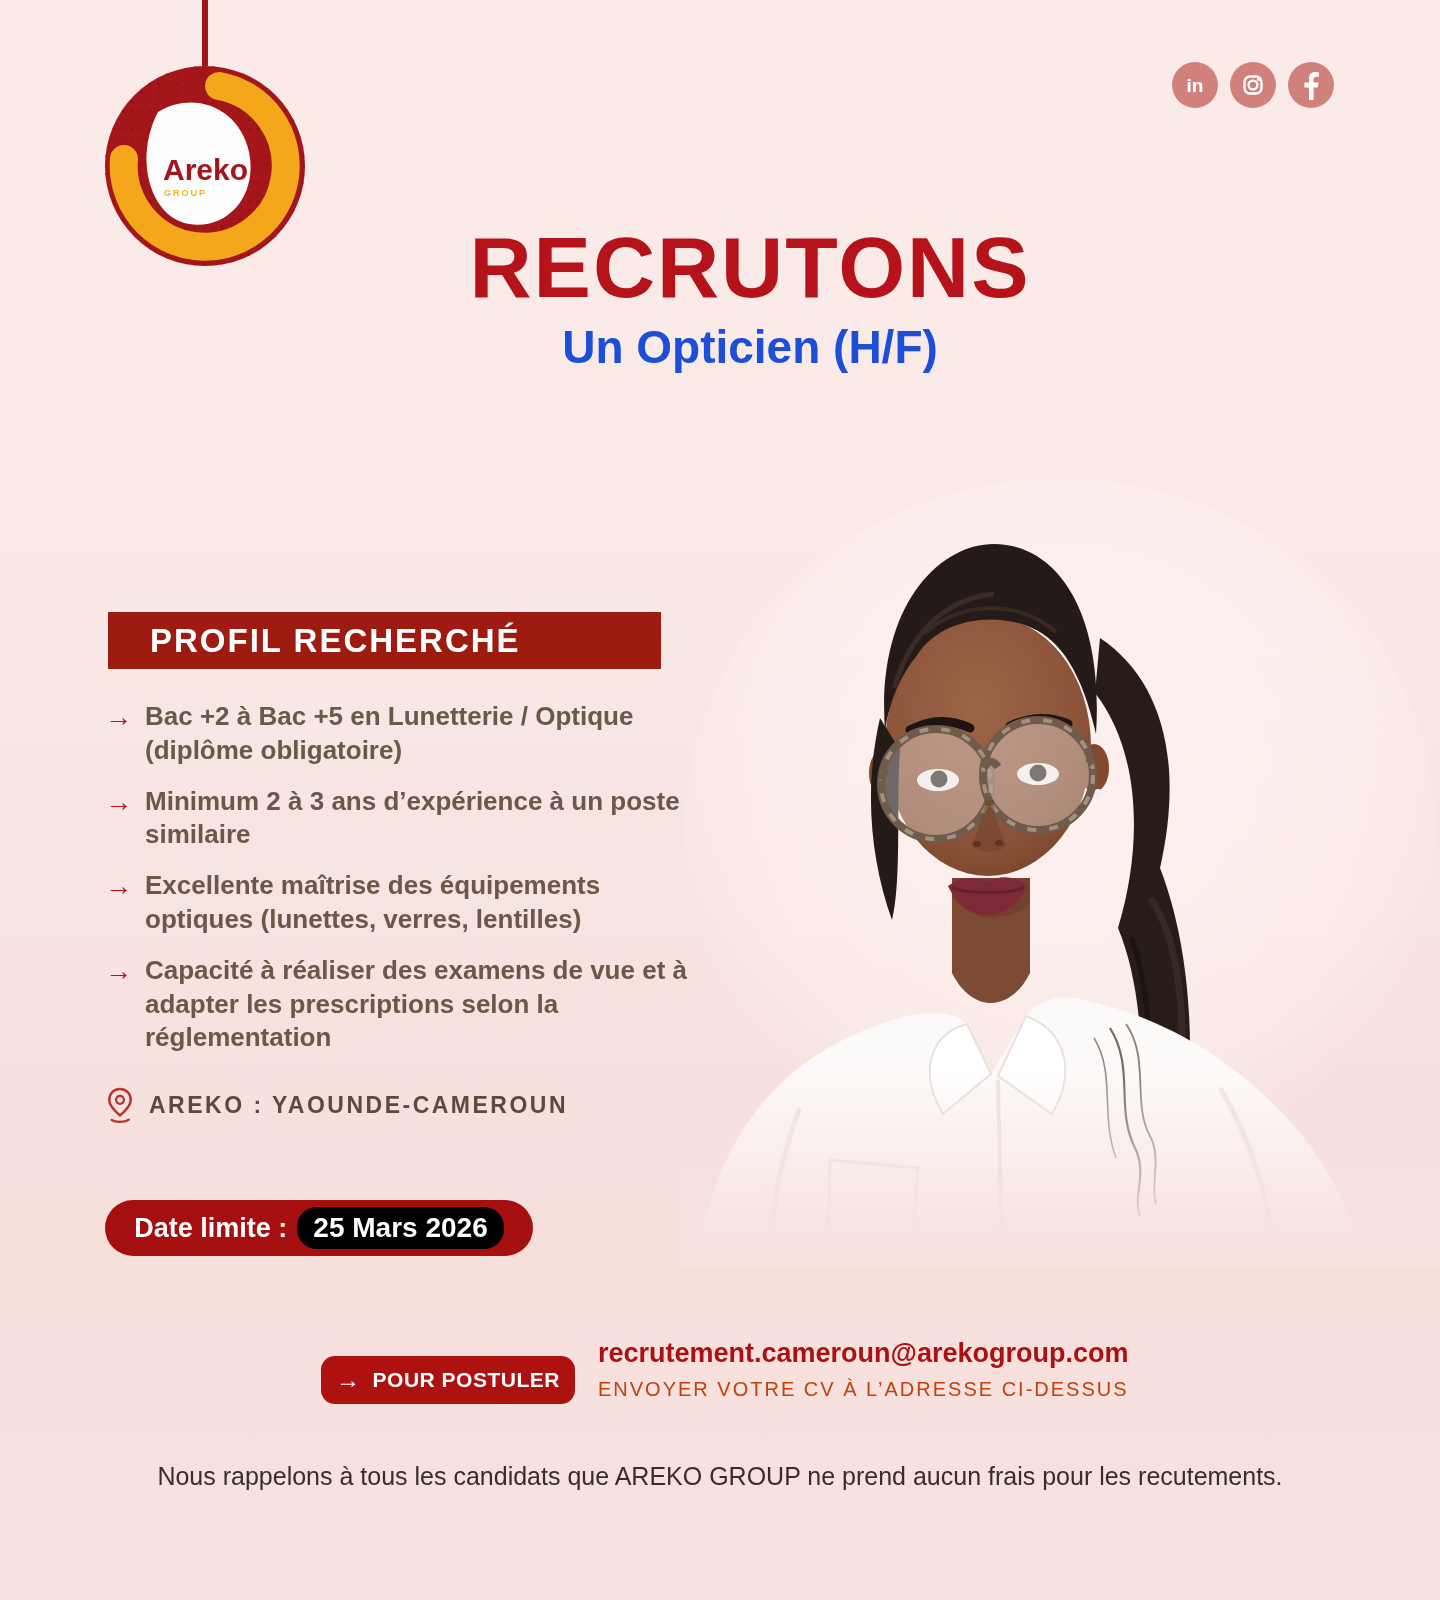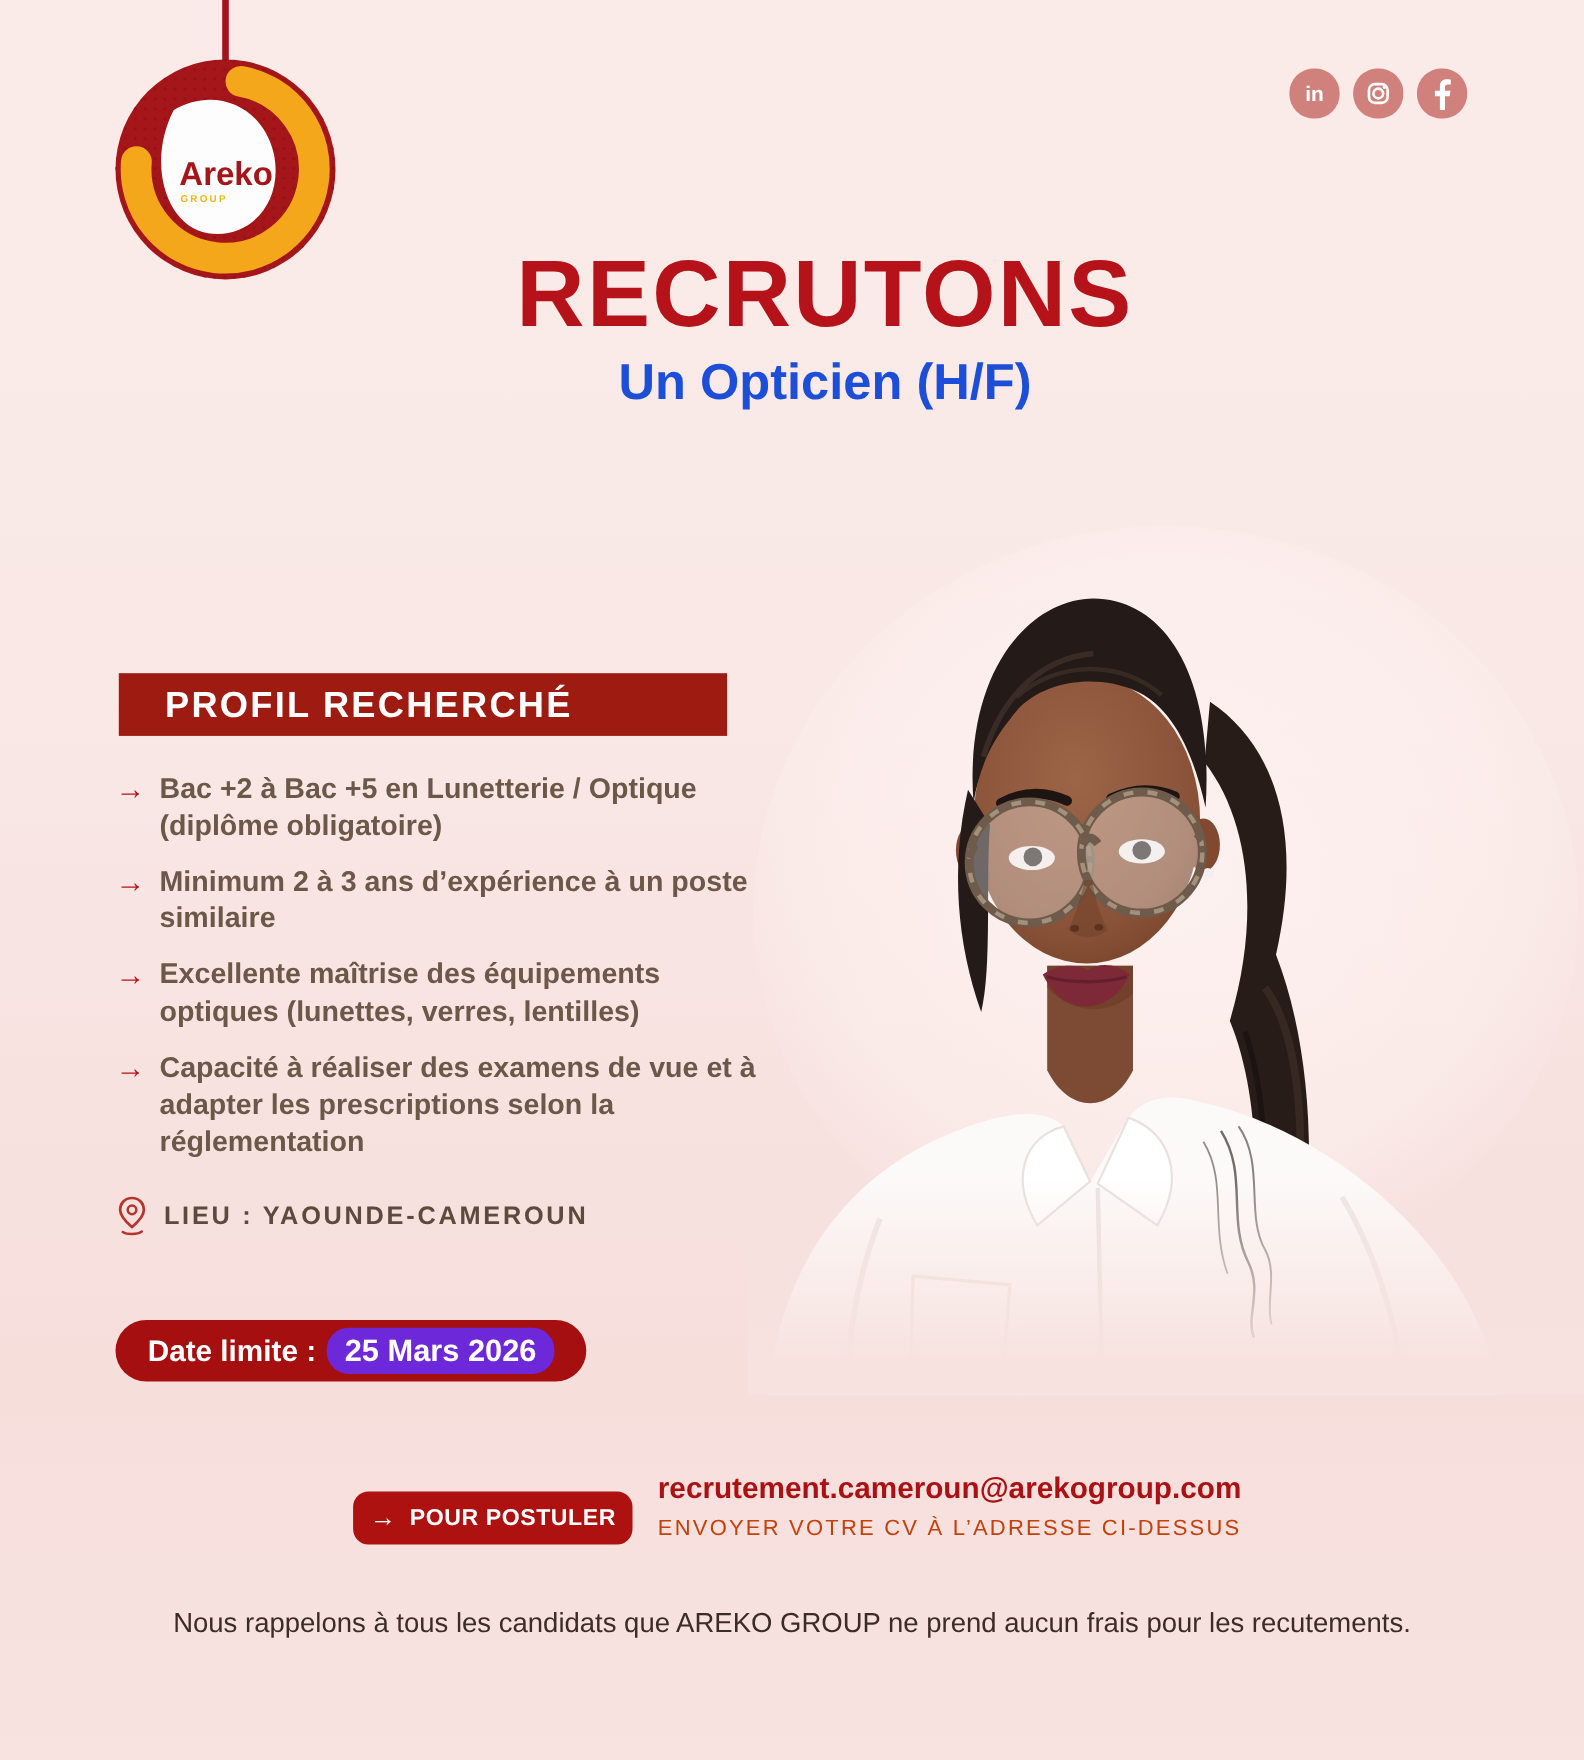--- a/index.html
+++ b/index.html
@@ -6,21 +6,21 @@
   html,body { width:1440px; height:1600px; }
   body {
     font-family:"Liberation Sans", sans-serif;
     background:linear-gradient(180deg,#faebe9 0%,#f9e8e6 40%,#f6dedb 78%,#f8e3e0 100%);
     position:relative; overflow:hidden;
   }
   .abs { position:absolute; }
 
   
   .logo-string { left:202px; top:0; width:6px; height:66px; background:#9e161b; }
-  .logo-wrap { left:101px; top:50px; width:208px; height:208px; }
+  .logo-wrap { left:101px; top:62px; width:208px; height:208px; }
 
   
   .social-row { left:1172px; top:62px; display:flex; gap:12px; }
   .social-icon { width:46px; height:46px; display:block; cursor:pointer; }
 
   
   .headline { left:60px; top:224px; width:1380px; text-align:center; }
   .kicker { font-size:48px; font-weight:400; letter-spacing:26px; color:#44312a; text-indent:26px; }
   .title  { font-size:86px; font-weight:800; letter-spacing:2px; color:#b5121a; line-height:1.02; margin-top:0px; }
   .subtitle { font-size:46px; font-weight:700; color:#1d4ed8; margin-top:8px; }
@@ -45,21 +45,21 @@
   .location-row { left:105px; top:1086px; display:flex; align-items:center; gap:14px; }
   .location-label { font-size:23px; font-weight:700; letter-spacing:2.5px; color:#5d4a3c; }
 
   
   .deadline-pill {
     left:105px; top:1200px; height:56px; width:428px; border-radius:28px;
     background:#a50f10; display:flex; align-items:center; justify-content:center; gap:10px;
     color:#fff;
   }
   .deadline-label { font-size:27px; font-weight:700; }
-  .deadline-date { font-size:28px; font-weight:800; background:#6d28d9; border-radius:20px; padding:5px 16px; }
+  .deadline-date { font-size:28px; font-weight:800; background:#000000; border-radius:20px; padding:5px 16px; }
 
   
   .apply-button {
     left:321px; top:1356px; width:254px; height:48px; border-radius:14px;
     background:#ad1110; border:none; color:#fff; display:flex; align-items:center; justify-content:center;
     gap:12px; font-family:inherit; font-size:21px; font-weight:800; letter-spacing:0.5px; cursor:pointer;
   }
   .apply-button .btn-arrow { font-size:24px; font-weight:700; }
   .apply-info { left:598px; top:1338px; width:620px; }
   .apply-email { font-size:27px; font-weight:800; color:#ab1113; cursor:pointer; }
@@ -221,21 +221,21 @@
     <span class="req-text">Capacité à réaliser des examens de vue et à adapter les prescriptions selon la réglementation</span>
   </li>
 </ul>
 
 <div class="abs location-row">
   <svg width="30" height="38" viewBox="0 0 32 40">
     <path d="M 16 3 C 9 3 4.5 8.2 4.5 14.7 C 4.5 21.5 12 27.8 16 31.2 C 20 27.8 27.5 21.5 27.5 14.7 C 27.5 8.2 23 3 16 3 Z" fill="none" stroke="#b5342c" stroke-width="2.6"></path>
     <circle cx="16" cy="14.5" r="4.2" fill="none" stroke="#b5342c" stroke-width="2.4"></circle>
     <path d="M 7 36 C 11 38.6 21 38.8 25.5 35.6" fill="none" stroke="#b5342c" stroke-width="2.4" stroke-linecap="round"></path>
   </svg>
-  <span class="location-label">LIEU : YAOUNDE-CAMEROUN</span>
+  <span class="location-label">AREKO : YAOUNDE-CAMEROUN</span>
 </div>
 
 <div class="abs deadline-pill">
   <span class="deadline-label">Date limite :</span>
   <span class="deadline-date">25 Mars 2026</span>
 </div>
 
 <button class="abs apply-button">
   <span class="btn-arrow">→</span>
   <span>POUR POSTULER</span>

